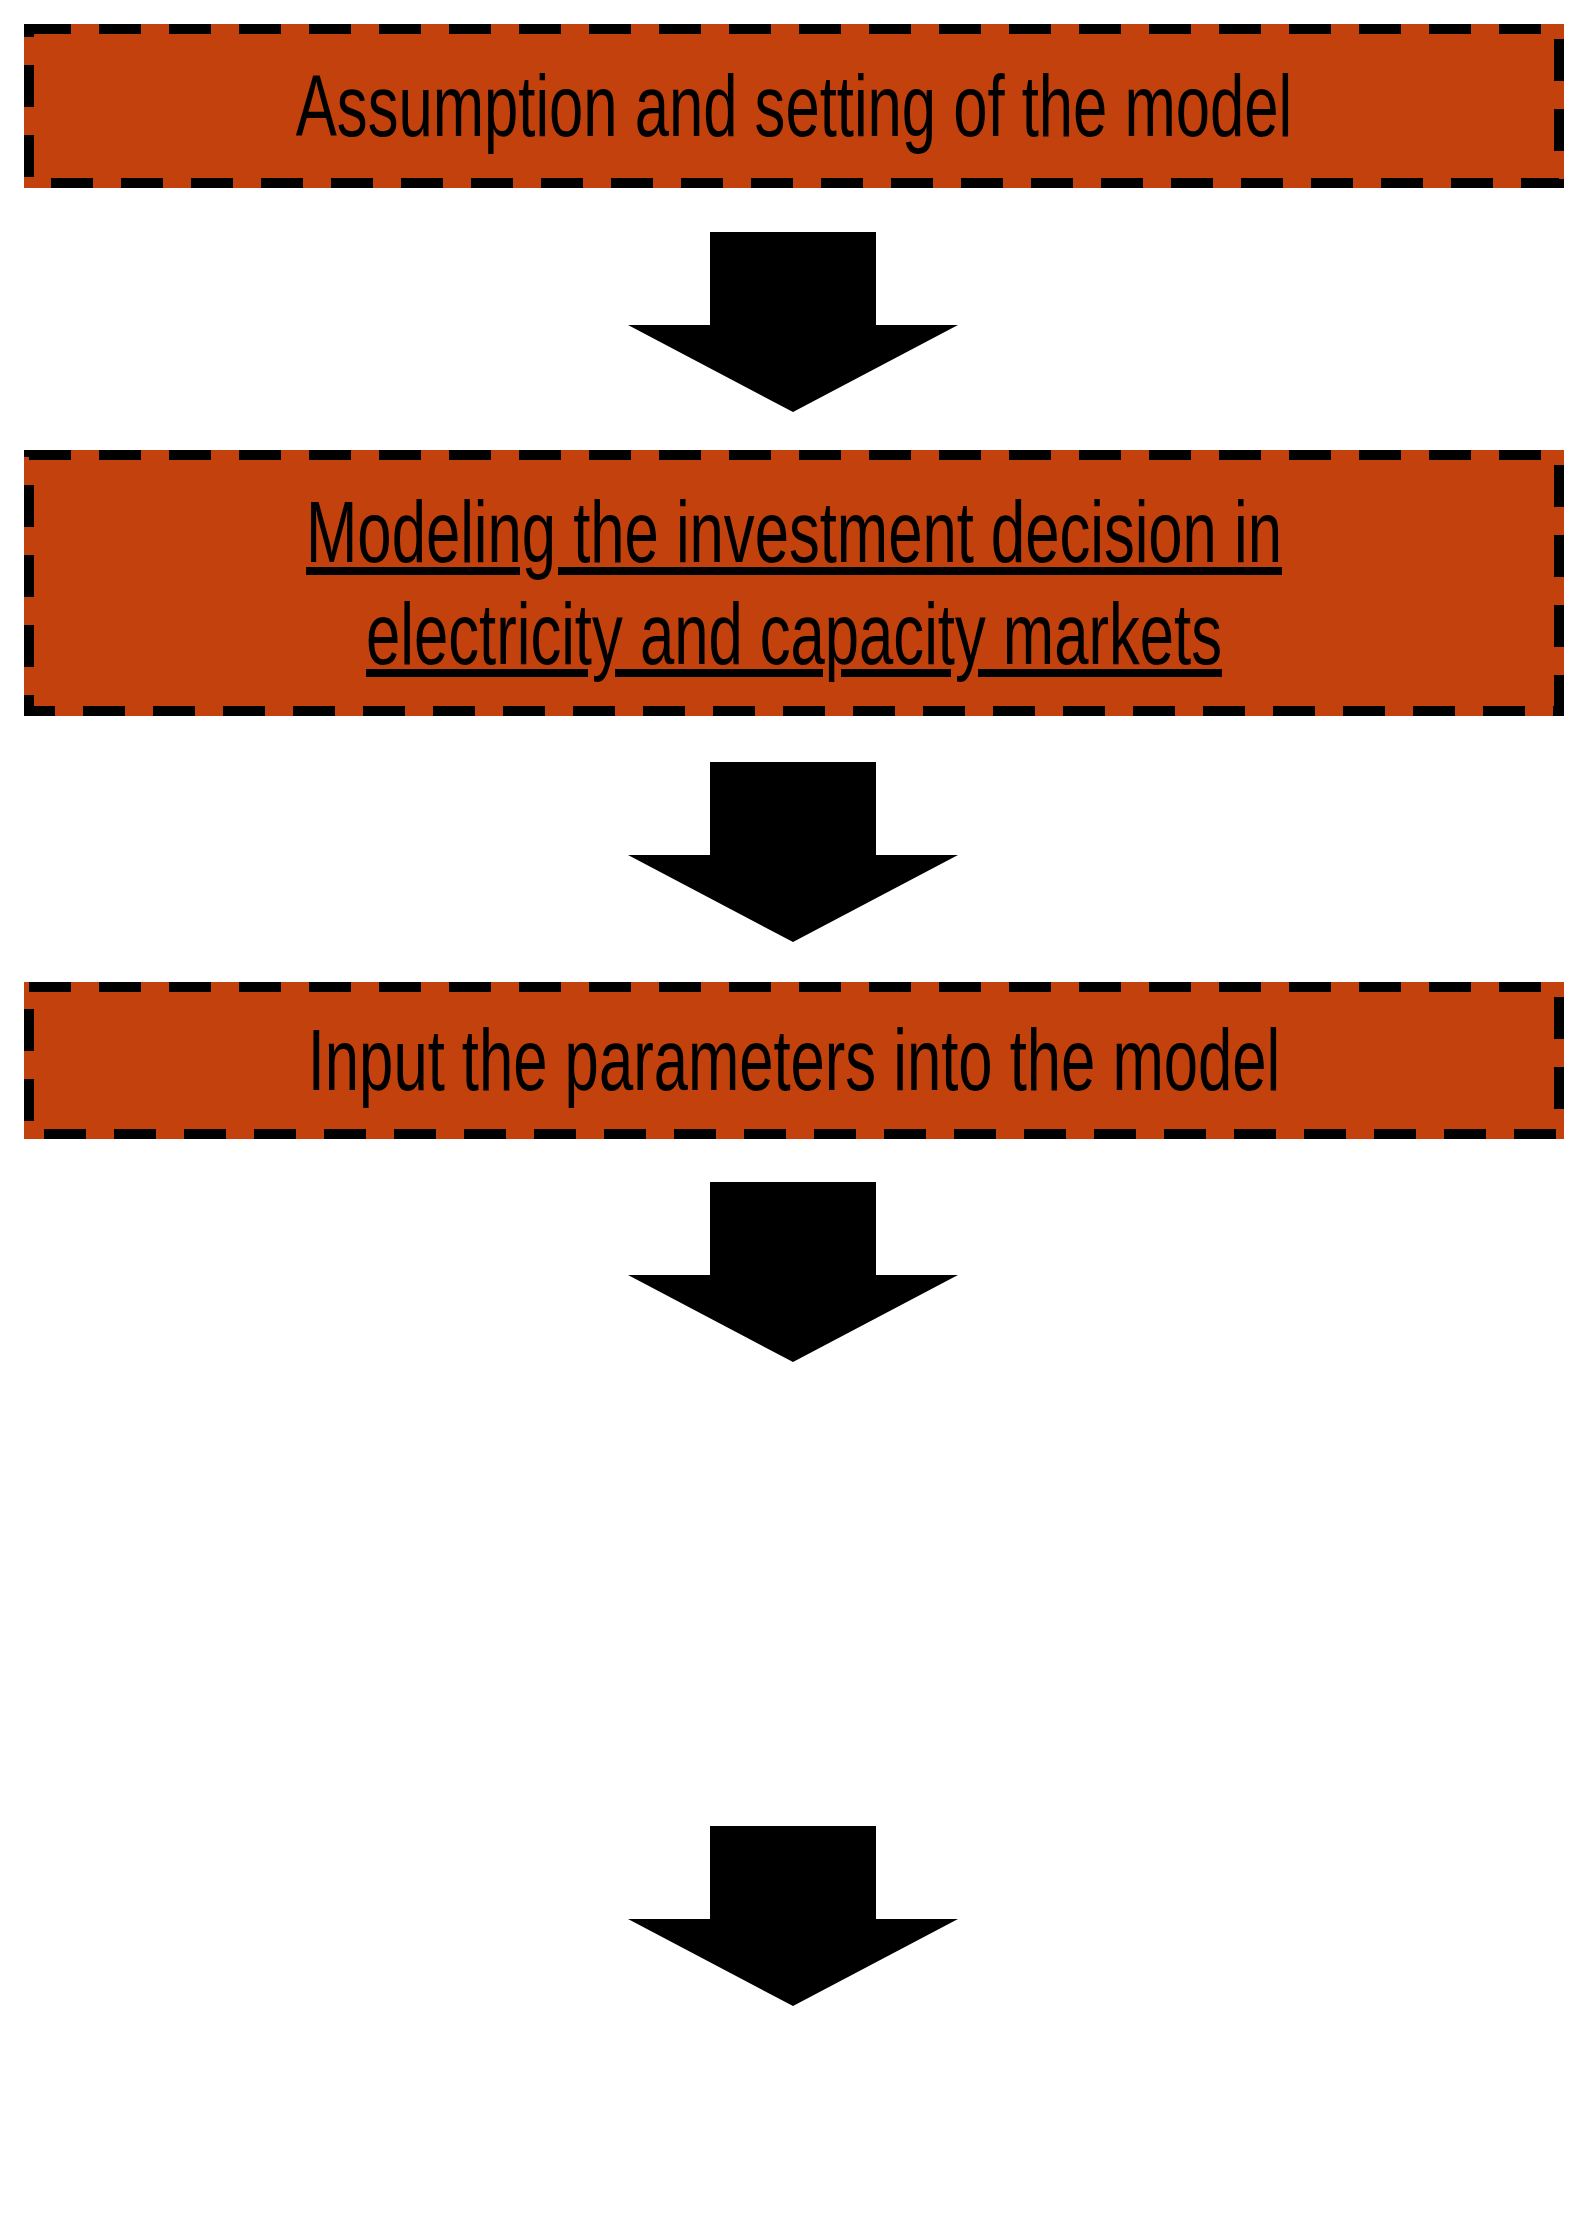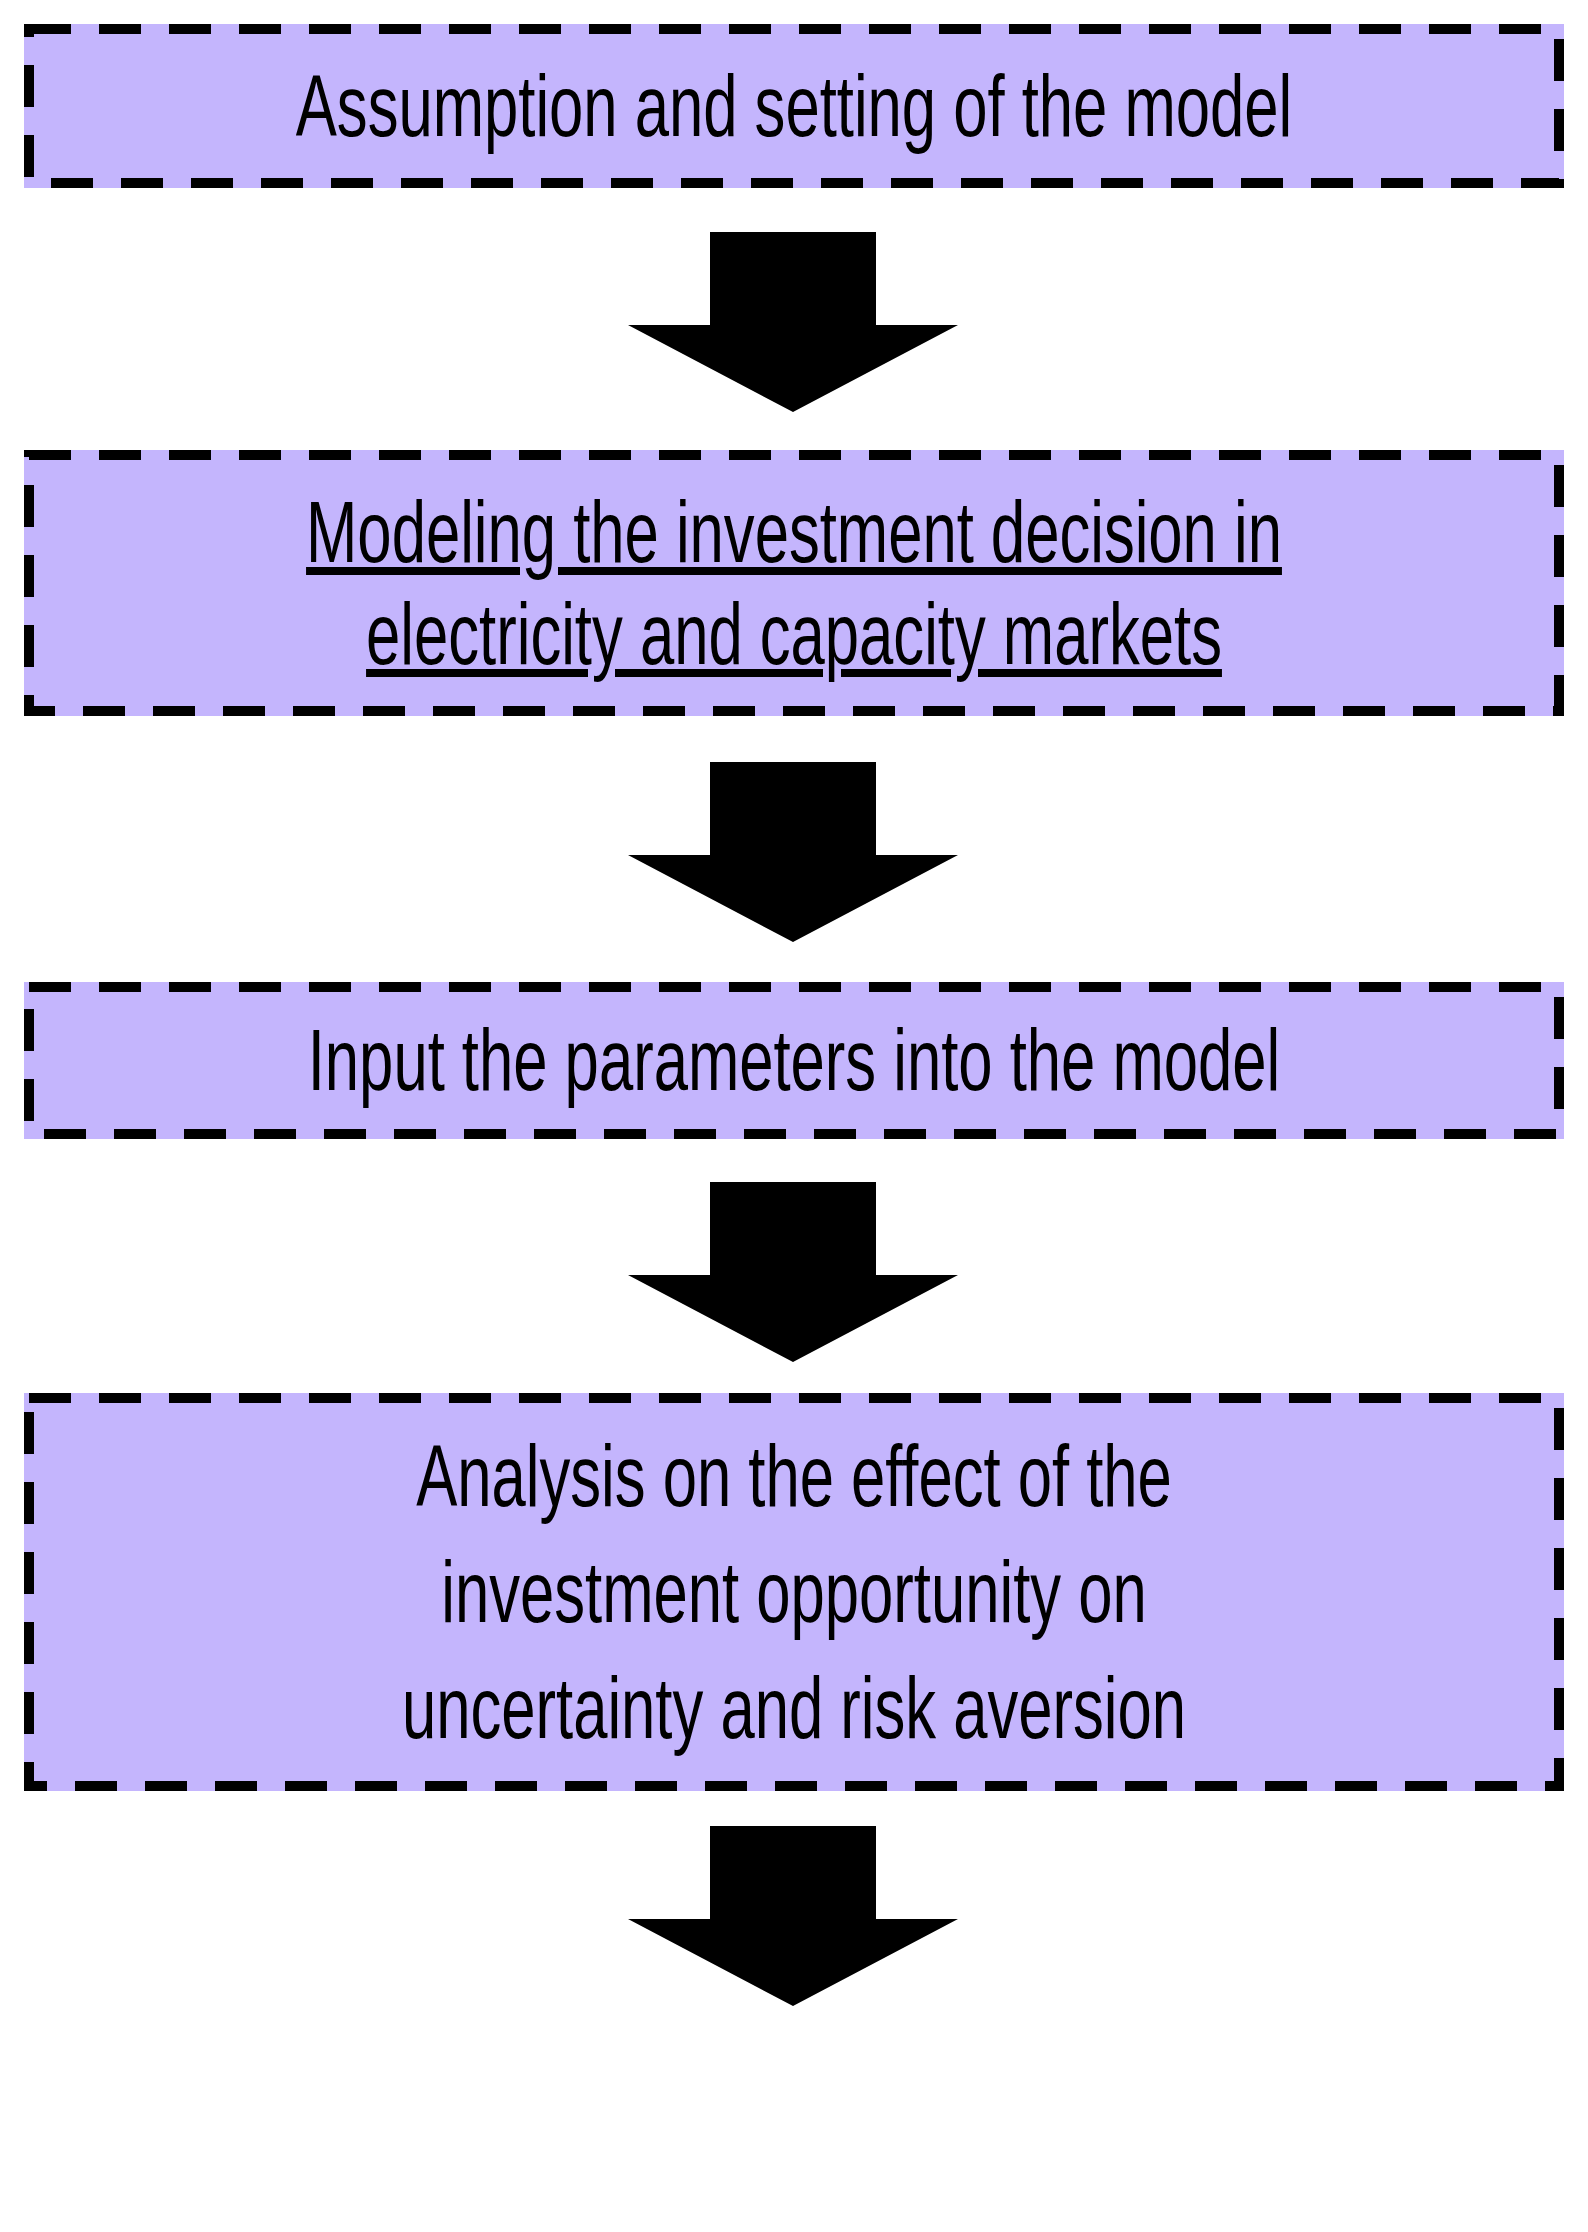--- a/index.html
+++ b/index.html
@@ -19,21 +19,21 @@
     position: absolute;
     left: 0;
     top: 0;
     width: 1588px;
     height: 2232px;
   }
 
   .node {
     position: absolute;
     box-sizing: border-box;
-    background: #c4b5fd;
+    background: #c2410c;
     display: flex;
     align-items: center;
     justify-content: center;
     text-align: center;
   }
 
   .node .node-label {
     display: block;
     width: 100%;
     color: #000000;
@@ -101,28 +101,20 @@
     </svg>
     <span class="node-label" style="font-size:88px;">Input the parameters into the model</span>
   </div>
 
   <div class="arrow" style="left:628px; top:1182px; width:330px; height:180px;">
     <svg width="330" height="180" viewBox="0 0 330 180">
       <polygon points="82,0 248,0 248,93 330,93 165,180 0,93 82,93" fill="#000000"></polygon>
     </svg>
   </div>
 
-  <div class="node" style="left:24px; top:1393px; width:1540px; height:398px;">
-    <svg class="dash-frame" viewBox="0 0 1540 398" preserveAspectRatio="none">
-      <rect x="5" y="5" width="1530" height="388" fill="none" stroke="#000000" stroke-width="10" stroke-dasharray="42 28"></rect>
-    </svg>
-    <span class="node-label" style="font-size:88px; line-height:1.32;">Analysis on the effect of the
-investment opportunity on
-uncertainty and risk aversion</span>
-  </div>
 
   <div class="arrow" style="left:628px; top:1826px; width:330px; height:180px;">
     <svg width="330" height="180" viewBox="0 0 330 180">
       <polygon points="82,0 248,0 248,93 330,93 165,180 0,93 82,93" fill="#000000"></polygon>
     </svg>
   </div>
 
 
 </div>
 

